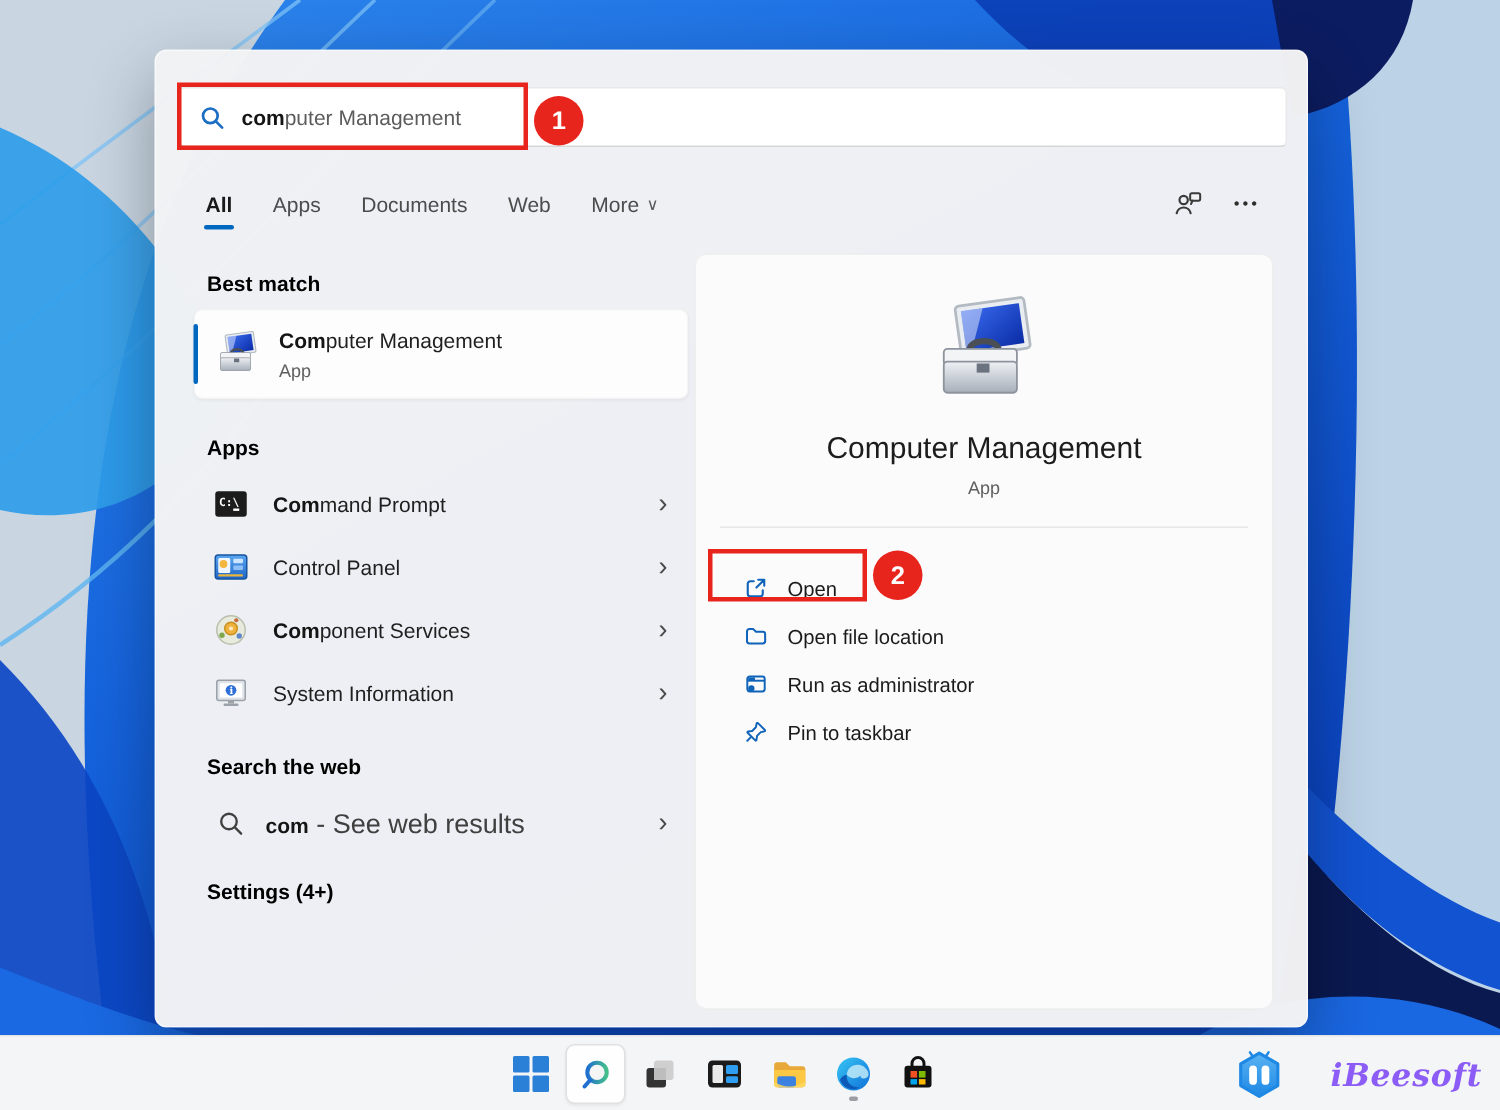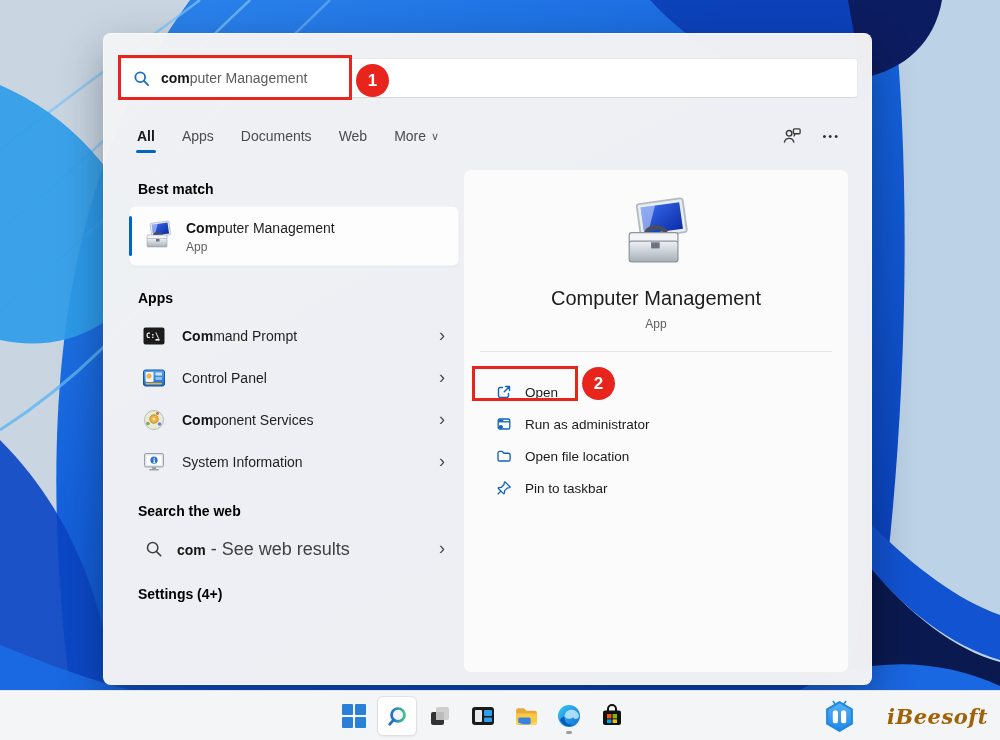--- a/index.html
+++ b/index.html
@@ -67,21 +67,21 @@
   .anno-c2{left:118px;top:197px;}
 
   
   .taskbar{position:absolute;left:0;top:690px;width:1000px;height:50px;background:#f4f5f7;border-top:1px solid #e3e4e6;box-sizing:border-box;}
   .tb-icons{position:absolute;left:334px;top:0;height:50px;display:flex;align-items:center;gap:3px;}
   .tb-cell{width:40px;height:40px;display:flex;align-items:center;justify-content:center;position:relative;border-radius:6px;}
   .tb-cell.search-active{background:#fefefe;border:1px solid #e0e0e0;box-shadow:0 1px 2px rgba(0,0,0,.06);box-sizing:border-box;}
   .run-dot{position:absolute;bottom:2px;left:50%;transform:translateX(-50%);width:6px;height:3px;border-radius:2px;background:#9a9da1;}
   .watermark{position:absolute;right:12px;top:0;height:50px;display:flex;align-items:center;gap:5px;}
   .wm-text{font-family:"DejaVu Serif","Liberation Serif",serif;font-style:italic;font-weight:600;
-    font-size:21px;color:#a16207;letter-spacing:.5px;margin-left:26px;}
+    font-size:21px;color:#8b5cf6;letter-spacing:.5px;margin-left:26px;}
 
   .cmd-mini text{font-family:"DejaVu Sans Mono",monospace;}
 </style>
 </head>
 <body>
 
 <div class="screen">
 
   <svg class="wallpaper" viewBox="0 0 1000 690" preserveAspectRatio="none">
     <defs>
@@ -289,33 +289,33 @@
         <div class="action-row">
           <svg width="16" height="16" viewBox="0 0 16 16">
             <path d="M6.5 3.5 H4.2 A1.7 1.7 0 0 0 2.5 5.2 V11.8 A1.7 1.7 0 0 0 4.2 13.5 H10.8 A1.7 1.7 0 0 0 12.5 11.8 V9.5" fill="none" stroke="#0f63b8" stroke-width="1.4" stroke-linecap="round"></path>
             <path d="M8.3 7.7 L13.5 2.5 M9.5 2.5 H13.5 V6.5" fill="none" stroke="#0f63b8" stroke-width="1.4" stroke-linecap="round" stroke-linejoin="round"></path>
           </svg>
           <span class="a-lbl">Open</span>
         </div>
 
         <div class="action-row">
           <svg width="16" height="16" viewBox="0 0 16 16">
+            <path d="M2 5 A1.6 1.6 0 0 1 3.6 3.4 H6.2 L8 5.2 H12.5 A1.6 1.6 0 0 1 14.1 6.8 V11.4 A1.6 1.6 0 0 1 12.5 13 H3.6 A1.6 1.6 0 0 1 2 11.4 Z" fill="none" stroke="#0f63b8" stroke-width="1.35" stroke-linejoin="round"></path>
+          </svg>
+          <span class="a-lbl">Open file location</span>
+        </div>
+
+        <div class="action-row">
+          <svg width="16" height="16" viewBox="0 0 16 16">
             <rect x="2.2" y="3" width="11.6" height="10" rx="1.6" fill="none" stroke="#0f63b8" stroke-width="1.3"></rect>
             <path d="M2.2 5.8 H13.8" stroke="#0f63b8" stroke-width="1.3"></path>
             <rect x="2.8" y="3.6" width="4.5" height="1.8" fill="#0f63b8"></rect>
             <circle cx="4.9" cy="11" r="2.1" fill="#0f63b8"></circle>
           </svg>
           <span class="a-lbl">Run as administrator</span>
-        </div>
-
-        <div class="action-row">
-          <svg width="16" height="16" viewBox="0 0 16 16">
-            <path d="M2 5 A1.6 1.6 0 0 1 3.6 3.4 H6.2 L8 5.2 H12.5 A1.6 1.6 0 0 1 14.1 6.8 V11.4 A1.6 1.6 0 0 1 12.5 13 H3.6 A1.6 1.6 0 0 1 2 11.4 Z" fill="none" stroke="#0f63b8" stroke-width="1.35" stroke-linejoin="round"></path>
-          </svg>
-          <span class="a-lbl">Open file location</span>
         </div>
 
 
         <div class="action-row">
           <svg width="16" height="16" viewBox="0 0 16 16">
             <path d="M9.3 2.1 L13.9 6.7 C14.2 7 14 7.5 13.6 7.6 L11.2 8.1 L8.7 10.6 L8.3 13.3 C8.2 13.7 7.8 13.9 7.5 13.6 L2.4 8.5 C2.1 8.2 2.3 7.8 2.7 7.7 L5.4 7.3 L7.9 4.8 L8.4 2.4 C8.5 2 8.9 1.8 9.3 2.1 Z" fill="none" stroke="#0f63b8" stroke-width="1.3" stroke-linejoin="round"></path>
             <path d="M4.6 11.4 L2.2 13.8" stroke="#0f63b8" stroke-width="1.3" stroke-linecap="round"></path>
           </svg>
           <span class="a-lbl">Pin to taskbar</span>
         </div>

